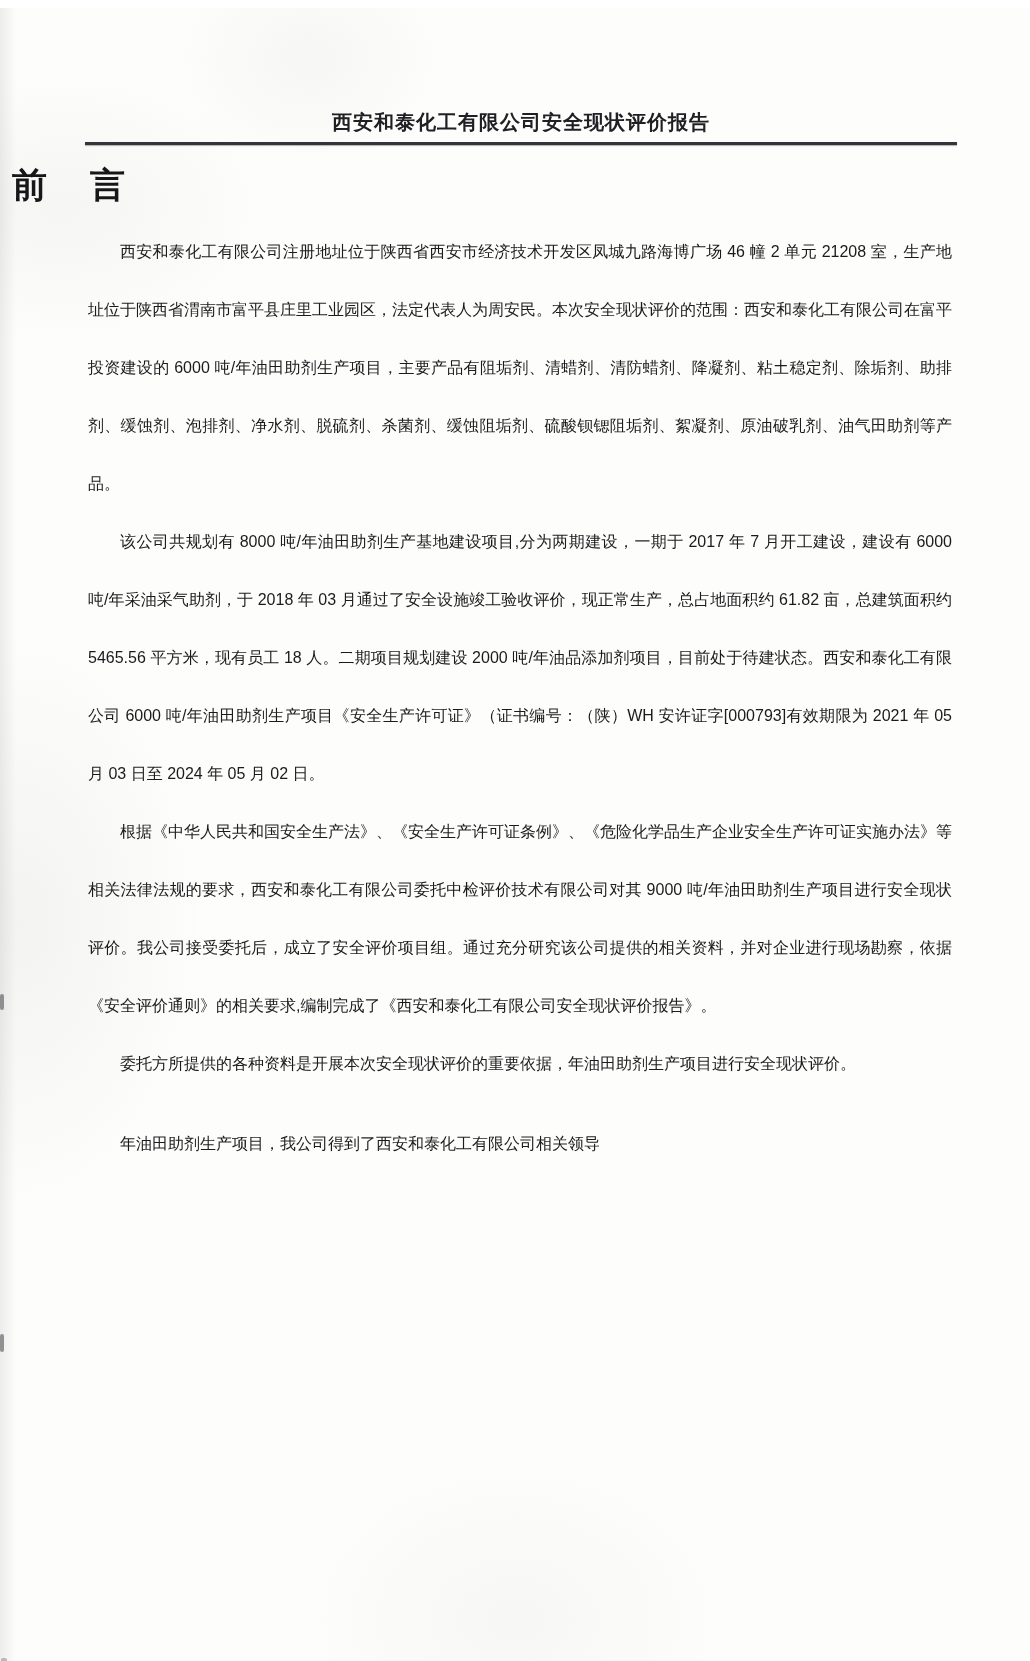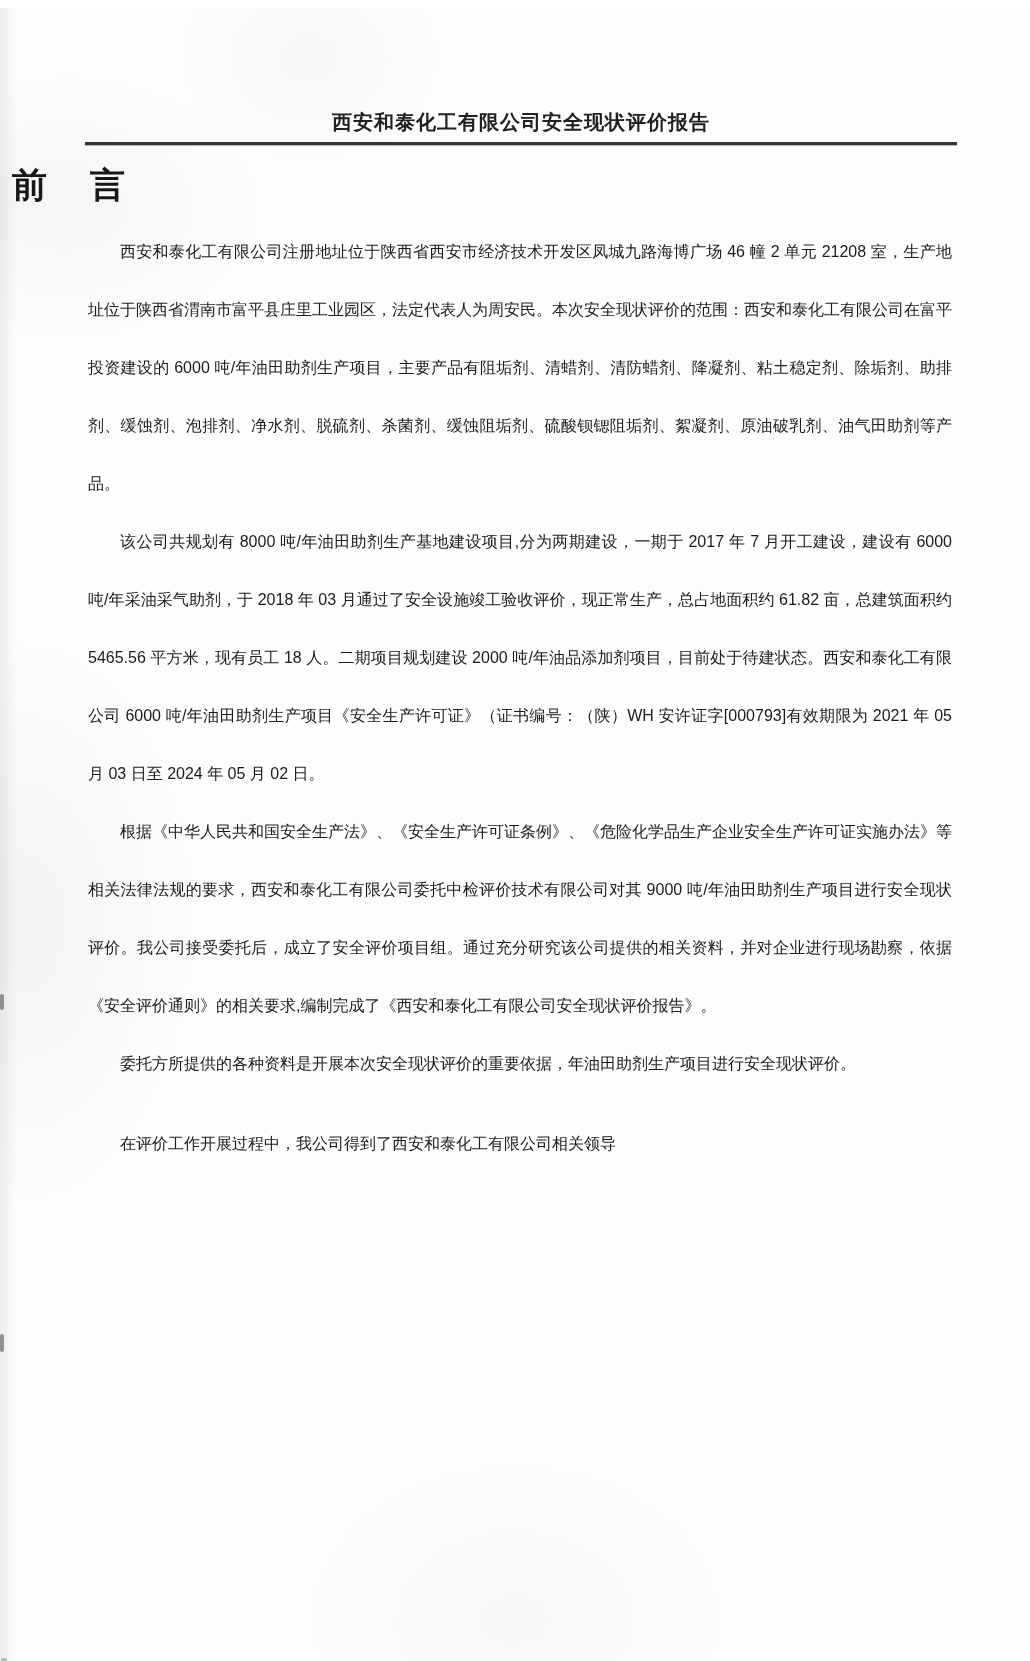--- a/index.html
+++ b/index.html
@@ -97,20 +97,20 @@
     <div class="header-rule"></div>
   </div>
 
   <h1 class="doc-title">前　言</h1>
 
   <div class="doc-body">
     <p>西安和泰化工有限公司注册地址位于陕西省西安市经济技术开发区凤城九路海博广场 46 幢 2 单元 21208 室，生产地址位于陕西省渭南市富平县庄里工业园区，法定代表人为周安民。本次安全现状评价的范围：西安和泰化工有限公司在富平投资建设的 6000 吨/年油田助剂生产项目，主要产品有阻垢剂、清蜡剂、清防蜡剂、降凝剂、粘土稳定剂、除垢剂、助排剂、缓蚀剂、泡排剂、净水剂、脱硫剂、杀菌剂、缓蚀阻垢剂、硫酸钡锶阻垢剂、絮凝剂、原油破乳剂、油气田助剂等产品。</p>
     <p>该公司共规划有 8000 吨/年油田助剂生产基地建设项目,分为两期建设，一期于 2017 年 7 月开工建设，建设有 6000 吨/年采油采气助剂，于 2018 年 03 月通过了安全设施竣工验收评价，现正常生产，总占地面积约 61.82 亩，总建筑面积约 5465.56 平方米，现有员工 18 人。二期项目规划建设 2000 吨/年油品添加剂项目，目前处于待建状态。西安和泰化工有限公司 6000 吨/年油田助剂生产项目《安全生产许可证》（证书编号：（陕）WH 安许证字[000793]有效期限为 2021 年 05 月 03 日至 2024 年 05 月 02 日。</p>
     <p>根据《中华人民共和国安全生产法》、《安全生产许可证条例》、《危险化学品生产企业安全生产许可证实施办法》等相关法律法规的要求，西安和泰化工有限公司委托中检评价技术有限公司对其 9000 吨/年油田助剂生产项目进行安全现状评价。我公司接受委托后，成立了安全评价项目组。通过充分研究该公司提供的相关资料，并对企业进行现场勘察，依据《安全评价通则》的相关要求,编制完成了《西安和泰化工有限公司安全现状评价报告》。</p>
     <p>委托方所提供的各种资料是开展本次安全现状评价的重要依据，年油田助剂生产项目进行安全现状评价。</p>
-    <p class="spaced">在评价工作开展过程中，我公司得到了西安和泰化工有限公司相关领导</p>
+    <p class="spaced">年油田助剂生产项目，我公司得到了西安和泰化工有限公司相关领导</p>
   </div>
 
   <div class="scan-mark mark-1"></div>
   <div class="scan-mark mark-2"></div>
   <div class="scan-mark mark-3"></div>
 
 </div>
 
 </body></html>

